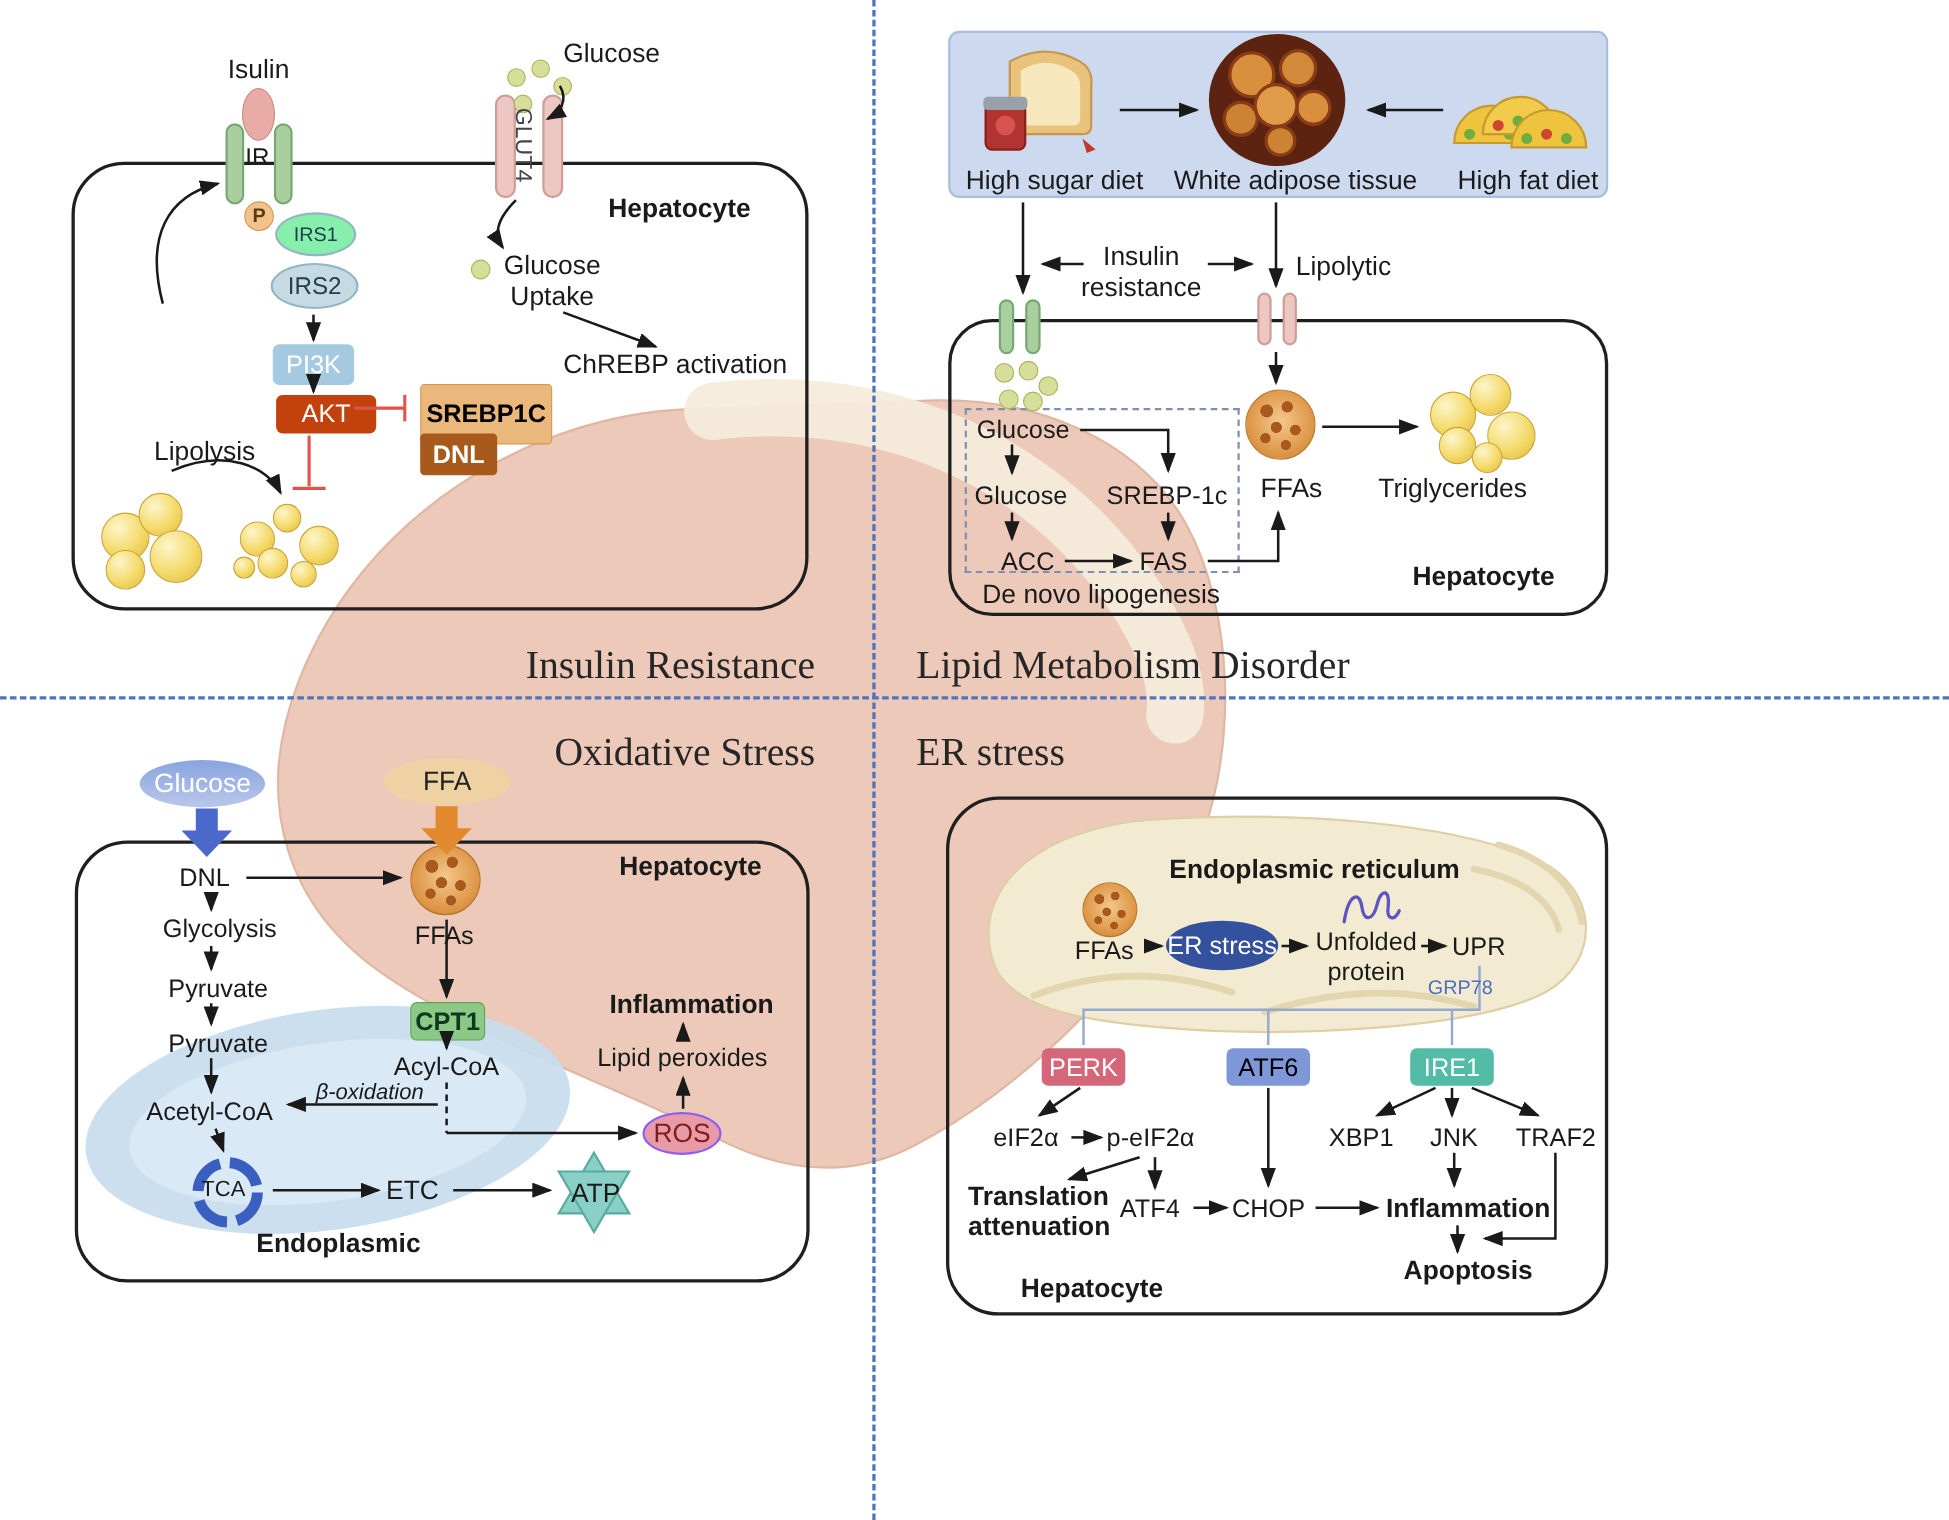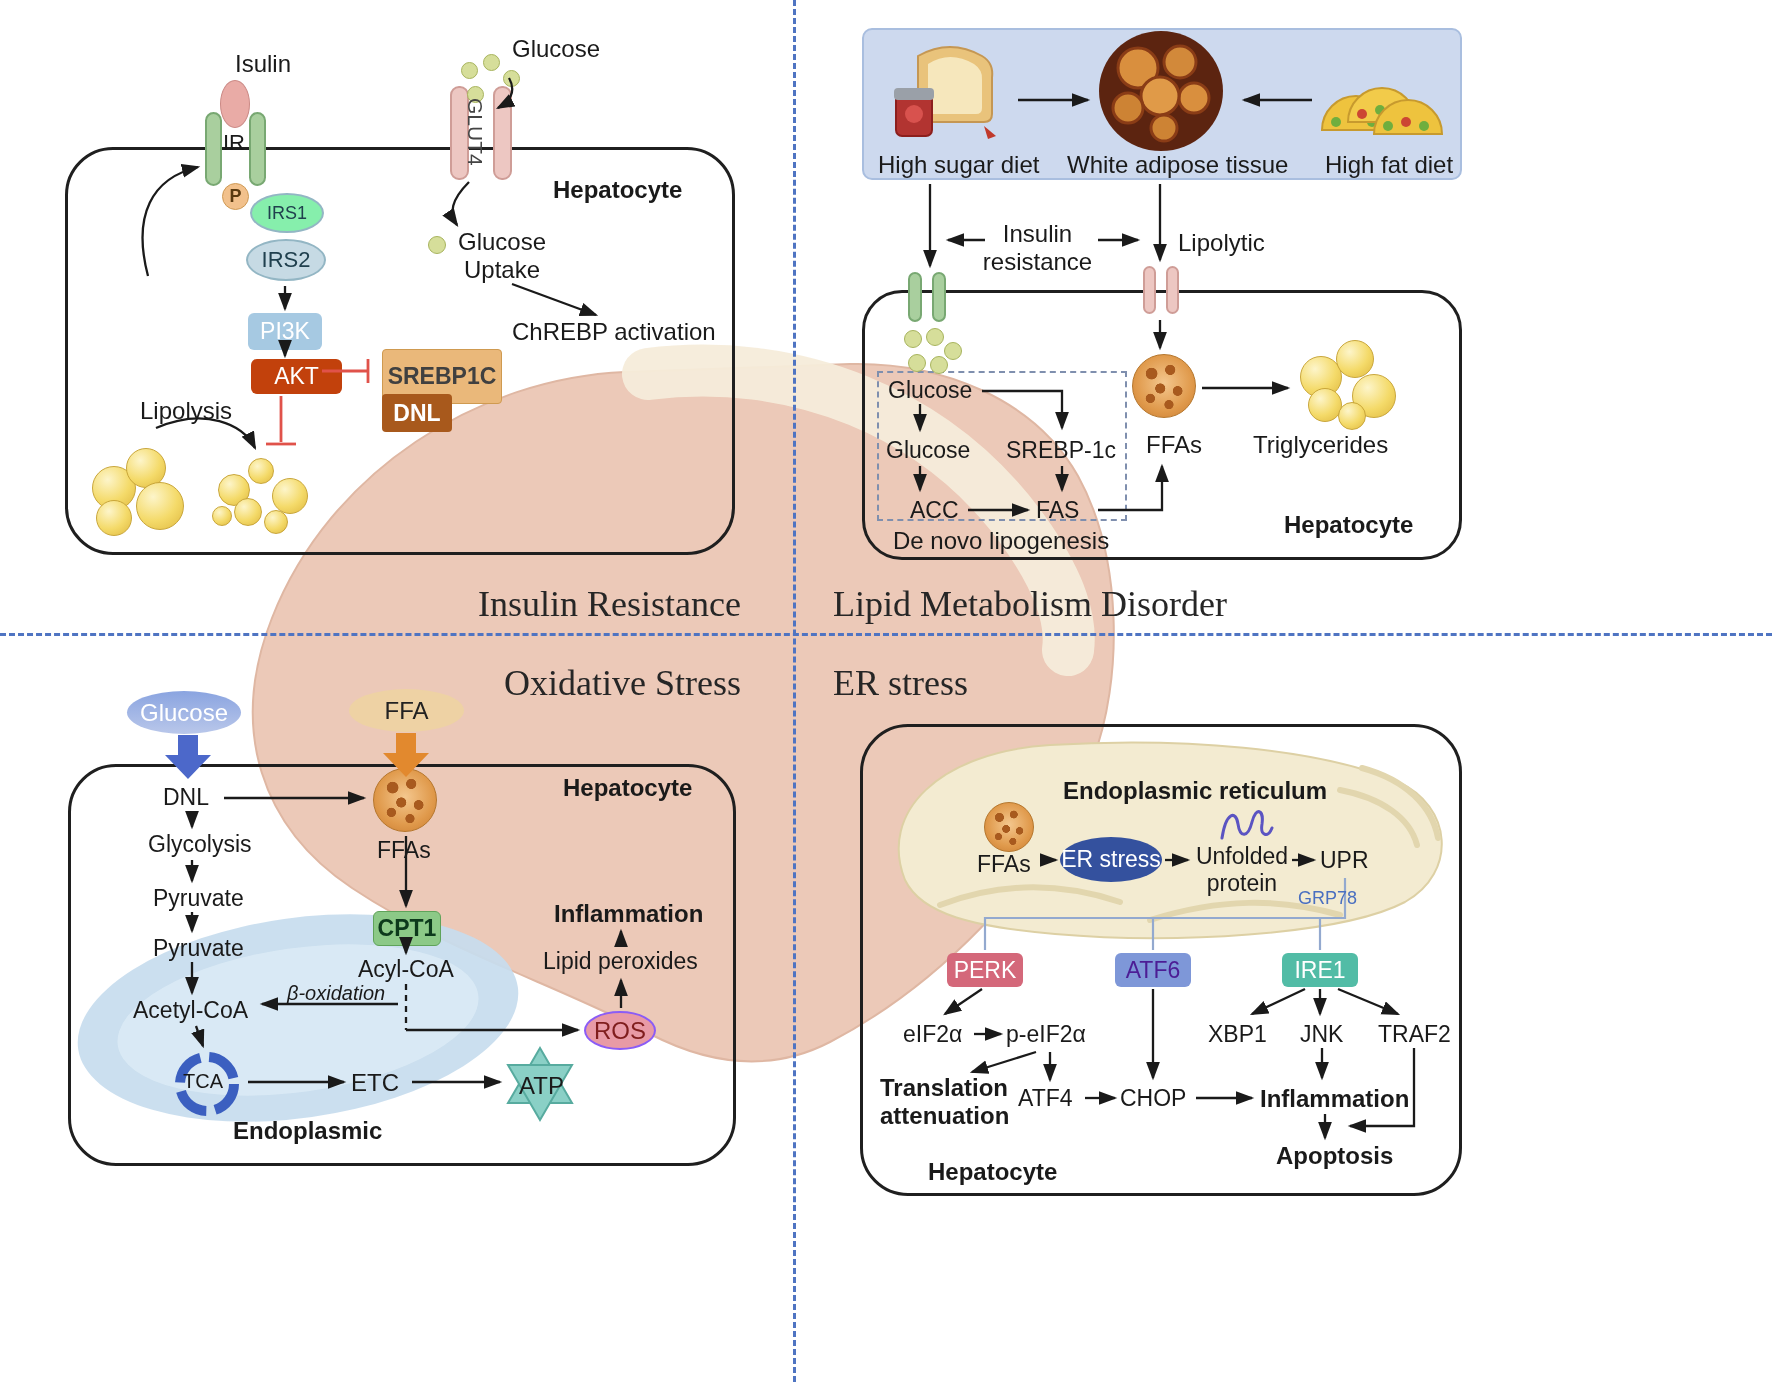--- a/index.html
+++ b/index.html
@@ -77,36 +77,36 @@
   <div class="hdiv" style="top:633px; left:0; width:1772px;"></div>
 
   <div class="title" style="left:478px; top:583px;">Insulin Resistance</div>
   <div class="title" style="left:833px; top:583px;">Lipid Metabolism Disorder</div>
   <div class="title" style="left:504px; top:662px;">Oxidative Stress</div>
   <div class="title" style="left:833px; top:662px;">ER stress</div>
 
   <div class="box" style="left:65px; top:147px; width:670px; height:408px;"></div>
   <div class="lbl b" style="left:553px; top:176px; font-size:24px;">Hepatocyte</div>
 
-  <div class="lbl" style="left:207px; top:50px; font-size:24px;margin-left:28px;">Isulin</div>
+  <div class="lbl" style="left:207px; top:50px; font-size:24px;">Isulin</div>
   <div class="chip" style="left:220px; top:80px; width:30px; height:48px; border-radius:50%; background:#e9aba6; border:1.5px solid #cc8a86;"></div>
   <div class="bar gbar" style="left:205px; top:112px; width:17px; height:74px;"></div>
   <div class="bar gbar" style="left:249px; top:112px; width:17px; height:74px;"></div>
   <div class="lbl" style="left:223px; top:130px; font-size:22px;">IR</div>
 
   <div class="chip" style="left:222px; top:183px; width:27px; height:27px; border-radius:50%; background:#f2c18c; border:1.5px solid #cf9a55; color:#5a3a10; font-size:18px; font-weight:bold;">P</div>
   <div class="chip" style="left:250px; top:193px; width:74px; height:40px; border-radius:50%; background:#86efac; border:2px solid #93b6c4; color:#20404e; font-size:18px;">IRS1</div>
   <div class="chip" style="left:246px; top:239px; width:80px; height:42px; border-radius:50%; background:#c6dae4; border:2px solid #93b6c4; color:#20404e; font-size:22px;">IRS2</div>
   <div class="chip" style="left:248px; top:313px; width:74px; height:37px; background:#a6c9e2; color:#fff;">PI3K</div>
   <div class="chip" style="left:251px; top:359px; width:91px; height:35px; background:#c2410c; color:#fff;">AKT</div>
 
 
   <div class="lbl" style="left:140px; top:397px; font-size:24px;">Lipolysis</div>
 
-  <div class="chip" style="left:382px; top:349px; width:120px; height:55px; border-radius:4px; background:#eab87a; border:1px solid #cf9a50; color:#404040; font-weight:bold;">SREBP1C</div>
+  <div class="chip" style="left:382px; top:349px; width:120px; height:55px; border-radius:4px; background:#eab87a; border:1px solid #cf9a50; color:#000000; font-weight:bold;">SREBP1C</div>
   <div class="chip" style="left:382px; top:394px; width:70px; height:38px; border-radius:4px; background:#a8591c; color:#fff; font-weight:bold;">DNL</div>
 
   <div class="cluster" style="left:90px; top:448px; width:102px; height:92px;">
     <div class="bubble" style="left:2px;  top:18px; width:44px; height:44px;"></div>
     <div class="bubble" style="left:36px; top:0;    width:40px; height:40px;"></div>
     <div class="bubble" style="left:46px; top:34px; width:48px; height:48px;"></div>
     <div class="bubble" style="left:6px;  top:52px; width:36px; height:36px;"></div>
   </div>
   <div class="cluster" style="left:210px; top:452px; width:102px; height:90px;">
     <div class="bubble" style="left:8px;  top:22px; width:32px; height:32px;"></div>
@@ -257,21 +257,21 @@
   <div class="lbl" style="left:977px; top:851px;">FFAs</div>
   <div class="chip" style="left:1060px; top:837px; width:102px; height:45px; border-radius:50%; background:#34519e; color:#fff;">ER stress</div>
   <div class="lbl c" style="left:1192px; top:843px; width:100px;">
     <span>Unfolded</span>
     <span>protein</span>
   </div>
   <div class="lbl" style="left:1320px; top:847px;">UPR</div>
   <div class="lbl" style="left:1298px; top:888px; font-size:18px; color:#4a6fc0;">GRP78</div>
 
   <div class="chip" style="left:947px; top:953px; width:76px; height:34px; background:#d4687a; color:#fff;">PERK</div>
-  <div class="chip" style="left:1115px; top:953px; width:76px; height:34px; background:#7e97d8; color:#4c1d95;text-align:right;">ATF6</div>
+  <div class="chip" style="left:1115px; top:953px; width:76px; height:34px; background:#7e97d8; color:#000000;text-align:right;">ATF6</div>
   <div class="chip" style="left:1282px; top:953px; width:76px; height:34px; background:#52bca6; color:#fff;">IRE1</div>
 
   <div class="lbl" style="left:903px; top:1021px;">eIF2α</div>
   <div class="lbl" style="left:1006px; top:1021px;">p-eIF2α</div>
   <div class="lbl c b" style="left:880px; top:1074px; width:120px; font-size:24px;">
     <span>Translation</span>
     <span>attenuation</span>
   </div>
   <div class="lbl" style="left:1018px; top:1085px;">ATF4</div>
   <div class="lbl" style="left:1120px; top:1085px;">CHOP</div>

